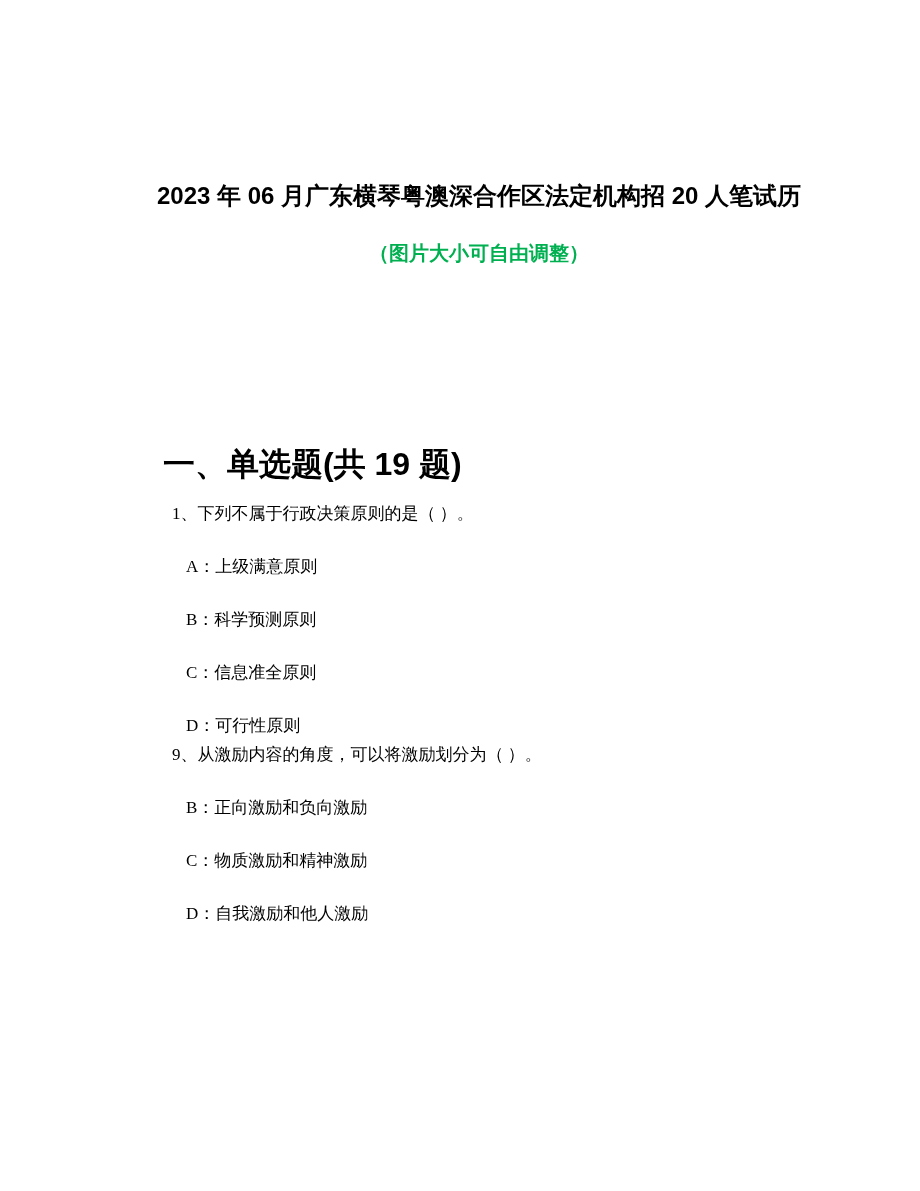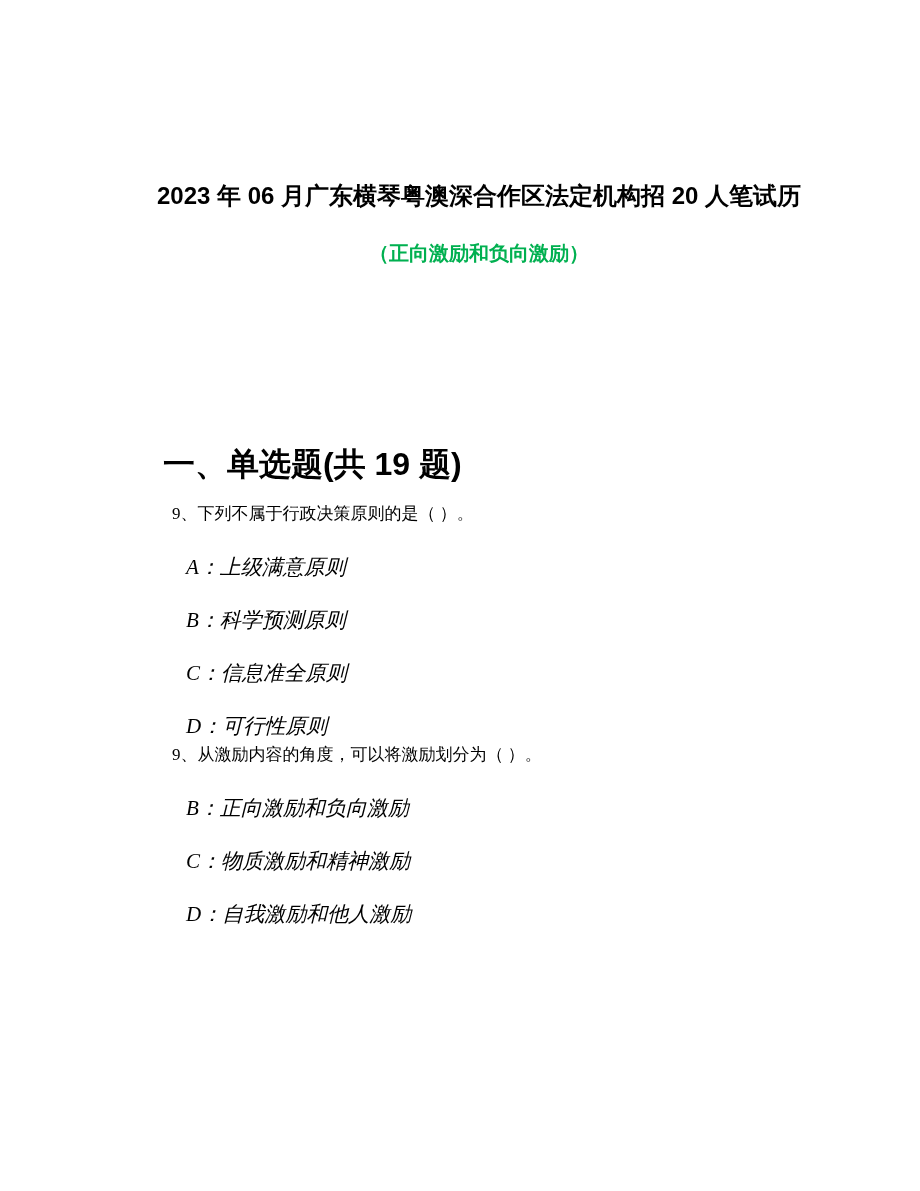--- a/index.html
+++ b/index.html
@@ -51,43 +51,42 @@
     position: absolute;
     left: 135px;
     font-size: 17px;
     line-height: 22px;
     color: #000000;
   }
   .question .stem { font-size: 17px; line-height: 22px; }
   .question .option {
     margin-top: 15px;
     margin-left: 15px;
-    font-size: 21px;
+    font-size: 17px;
     line-height: 22px;
-    font-style: italic;
   }
   #q1 { top: 466px; }
   #q2 { top: 707px; }
   #q3 { top: 949px; }
 </style>
 </head>
 <body>
 
 <div class="page">
 
   <div class="doc-title">
     <div>2023 年 06 月广东横琴粤澳深合作区法定机构招 20 人笔试历</div>
   </div>
 
-  <div class="doc-subtitle">（正向激励和负向激励）</div>
+  <div class="doc-subtitle">（图片大小可自由调整）</div>
 
   <div class="section-heading">一、单选题(共 19 题)</div>
 
   <div class="question" id="q1">
-    <div class="stem">9、下列不属于行政决策原则的是（ ）。</div>
+    <div class="stem">1、下列不属于行政决策原则的是（ ）。</div>
     <div class="option">A：上级满意原则</div>
     <div class="option">B：科学预测原则</div>
     <div class="option">C：信息准全原则</div>
     <div class="option">D：可行性原则</div>
   </div>
 
   <div class="question" id="q2">
     <div class="stem">9、从激励内容的角度，可以将激励划分为（ ）。</div>
     <div class="option">B：正向激励和负向激励</div>
     <div class="option">C：物质激励和精神激励</div>

